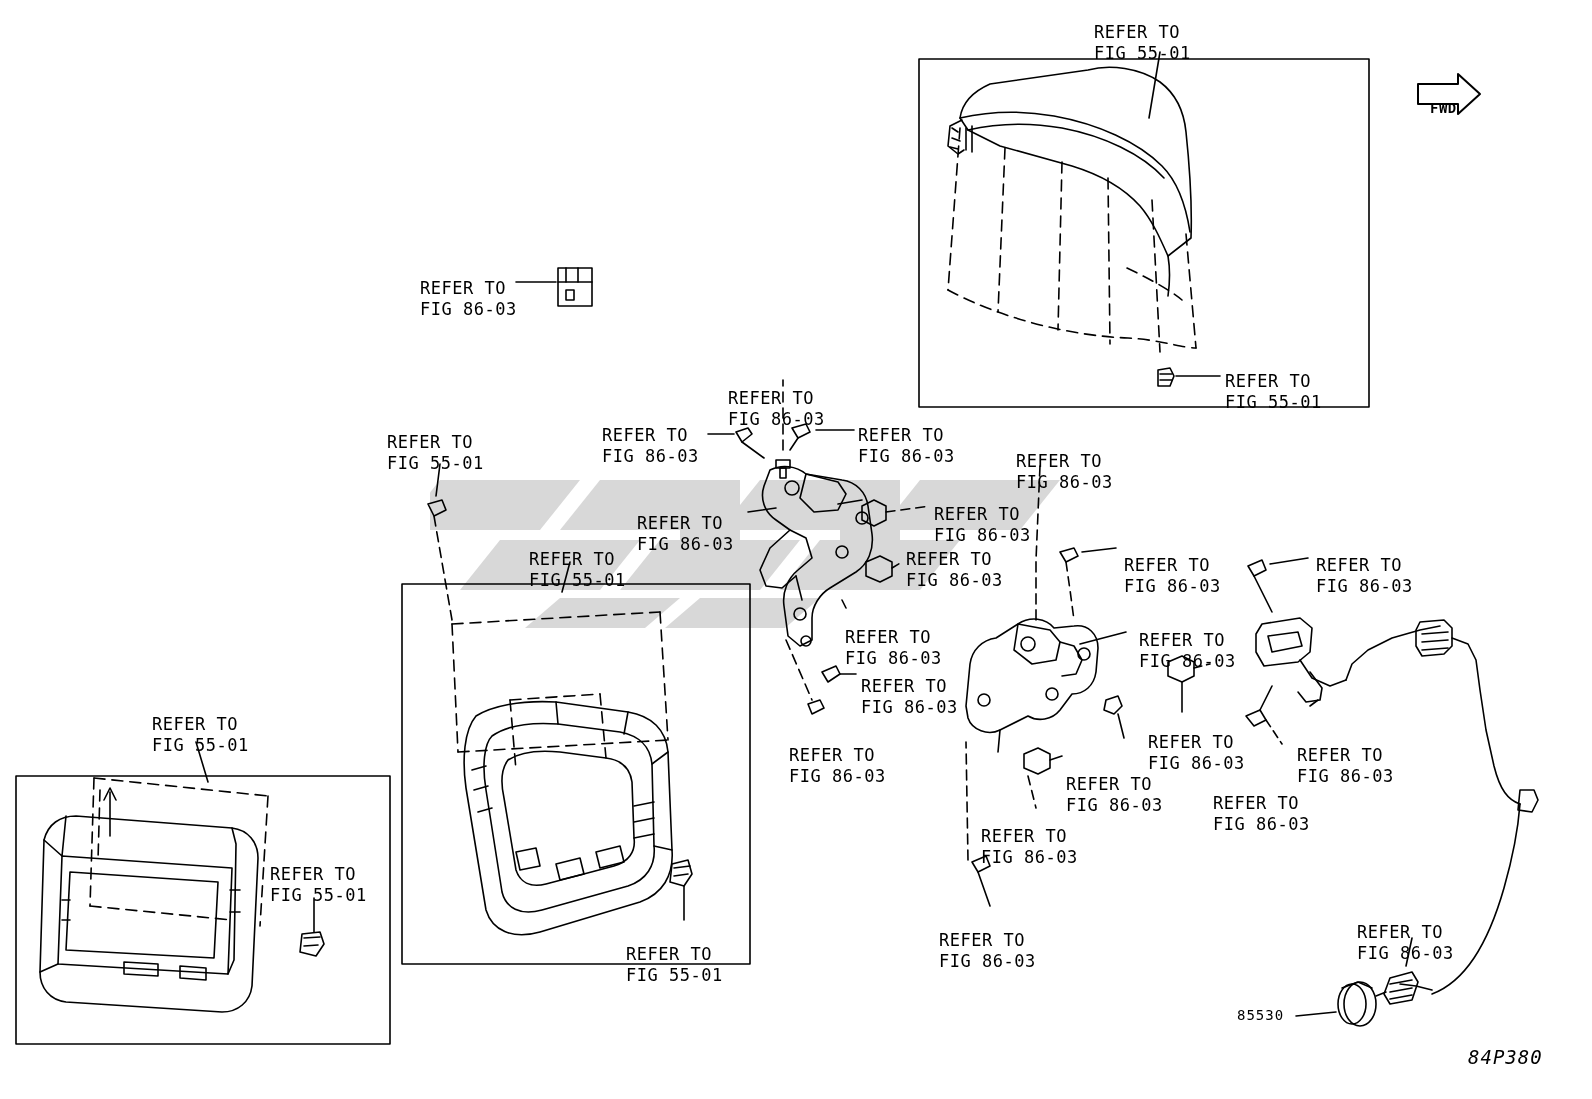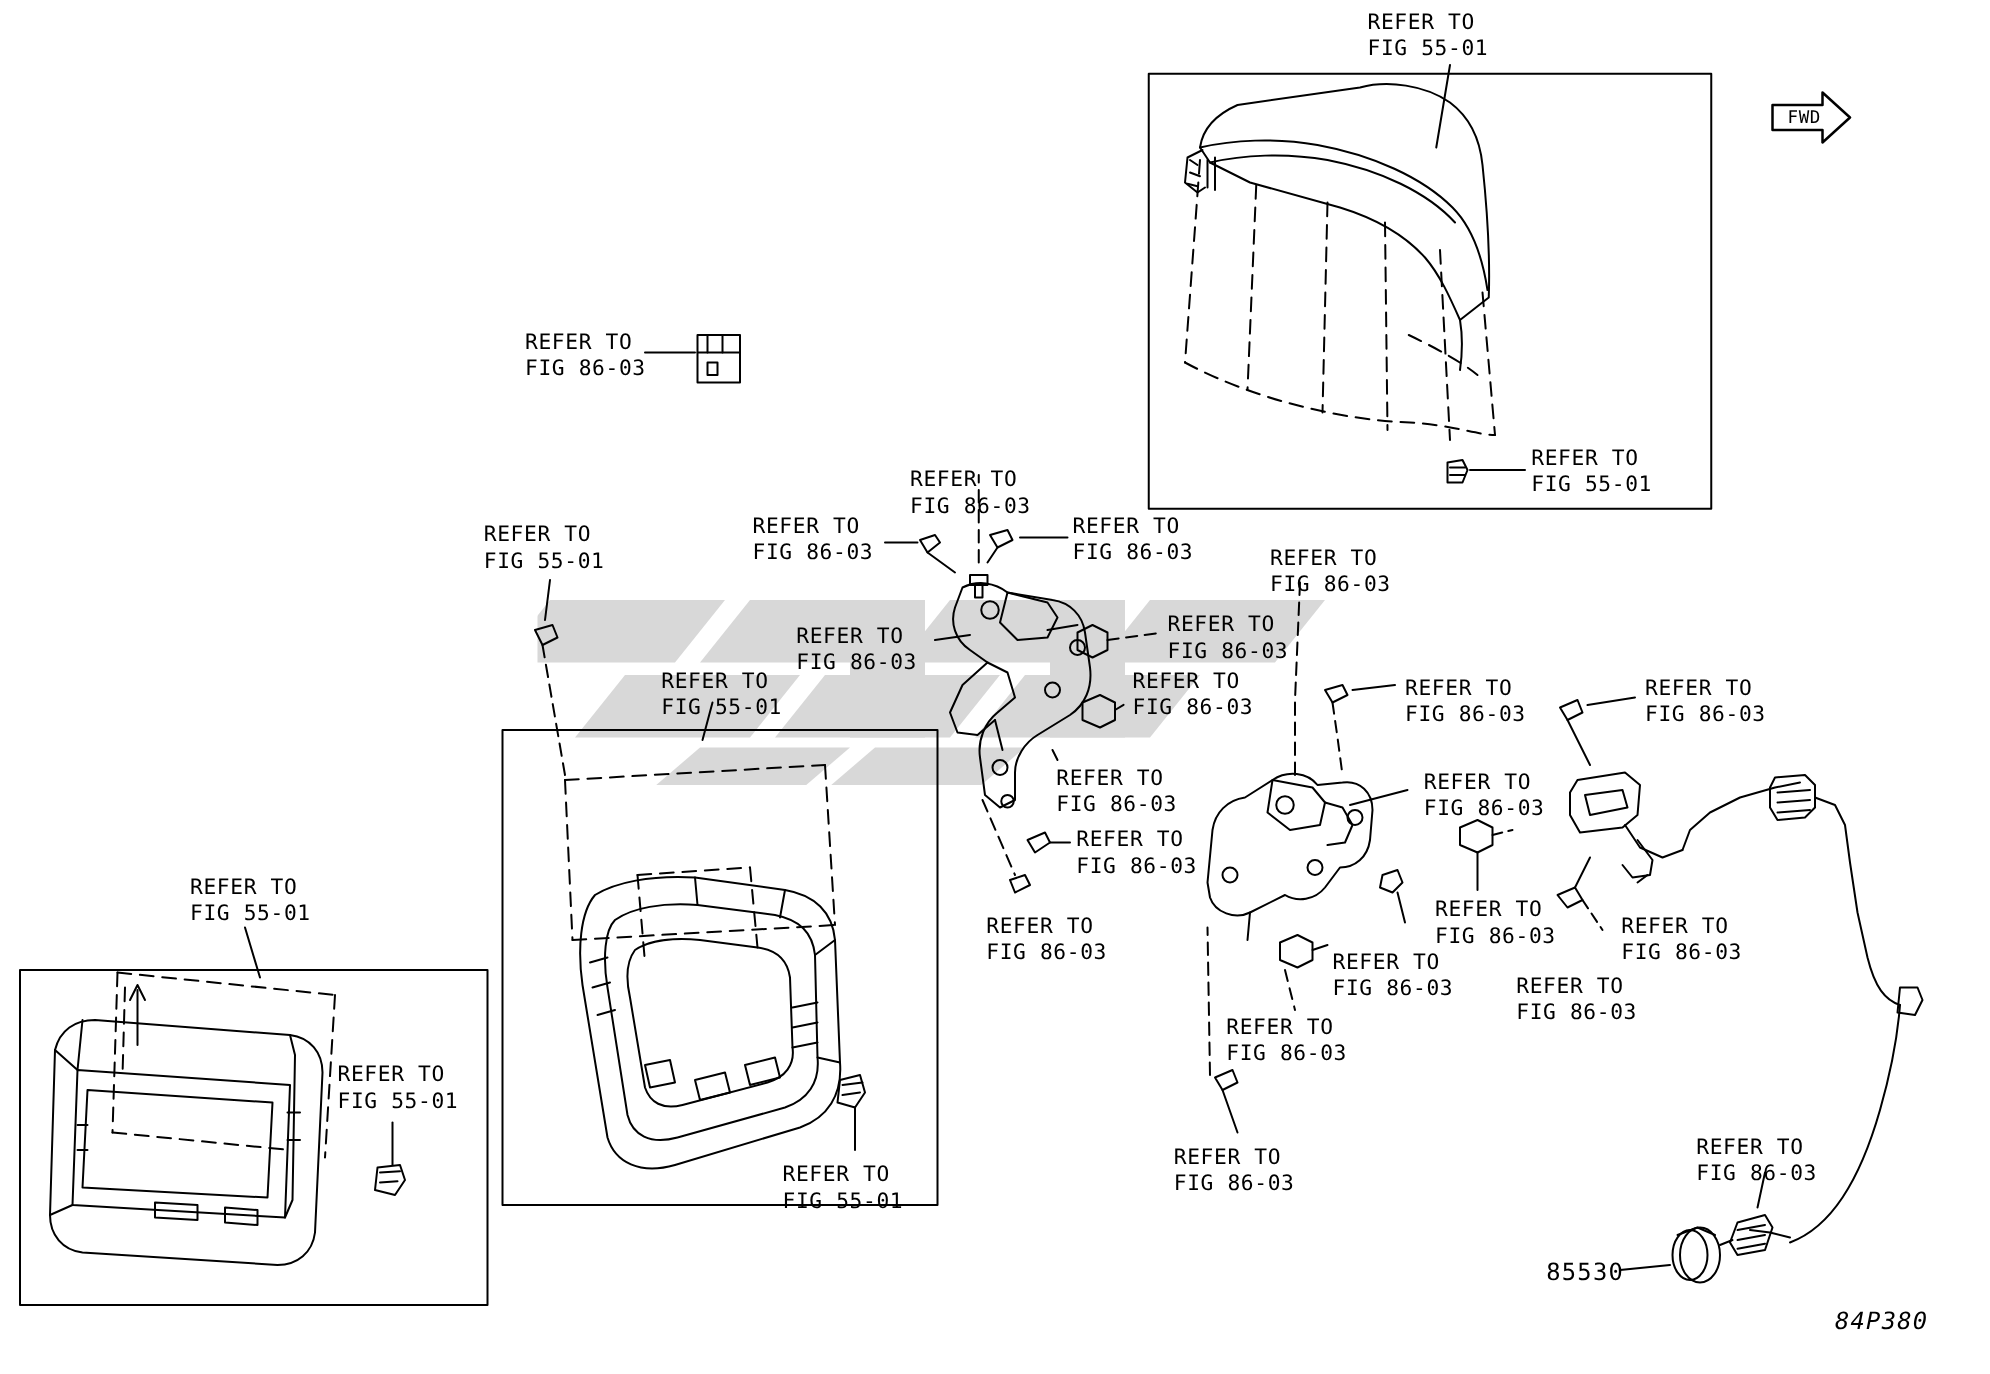--- a/index.html
+++ b/index.html
@@ -18,26 +18,27 @@
     overflow: hidden;
   }
   .lbl {
     position: absolute;
     font-family: "DejaVu Sans Mono", monospace;
     font-size: 17px;
     line-height: 21px;
     color: #000000;
     white-space: pre;
     letter-spacing: 0.5px;
+    margin-top: 14px;
   }
   .lbl .l1, .lbl .l2 { display: block; }
   .partno {
     position: absolute;
     font-family: "DejaVu Sans Mono", monospace;
-    font-size: 19px;
+    font-size: 14px;
     color: #000000;
     white-space: pre;
     letter-spacing: 1px;
   }
   .figcode {
     position: absolute;
     font-family: "DejaVu Sans Mono", monospace;
     font-size: 19px;
     color: #000000;
     letter-spacing: 1px;
@@ -315,21 +316,21 @@
 
       <path d="M110 792 L110 836"></path>
       <path d="M104 800 L110 788 L116 800"></path>
 
       <path d="M302 934 L320 932 L324 944 L316 956 L300 952 Z"></path>
       <path d="M304 938 L320 937 M304 946 L318 945"></path>
       <path d="M314 932 L314 898"></path>
     </g>
   </svg>
 
-  <div class="lbl" style="left:1430px; top:84px; font-size:14px; font-weight:normal;">FWD</div>
+  <div class="lbl" style="left:1430px; top:84px; font-size:14px; font-weight:bold;">FWD</div>
 
   <div class="lbl" style="left:1094px; top:8px;"><span class="l1">REFER TO</span><span class="l2">FIG 55-01</span></div>
   <div class="lbl" style="left:420px; top:264px;"><span class="l1">REFER TO</span><span class="l2">FIG 86-03</span></div>
   <div class="lbl" style="left:1225px; top:357px;"><span class="l1">REFER TO</span><span class="l2">FIG 55-01</span></div>
   <div class="lbl" style="left:728px; top:374px;"><span class="l1">REFER TO</span><span class="l2">FIG 86-03</span></div>
   <div class="lbl" style="left:602px; top:411px;"><span class="l1">REFER TO</span><span class="l2">FIG 86-03</span></div>
   <div class="lbl" style="left:858px; top:411px;"><span class="l1">REFER TO</span><span class="l2">FIG 86-03</span></div>
   <div class="lbl" style="left:387px; top:418px;"><span class="l1">REFER TO</span><span class="l2">FIG 55-01</span></div>
   <div class="lbl" style="left:1016px; top:437px;"><span class="l1">REFER TO</span><span class="l2">FIG 86-03</span></div>
   <div class="lbl" style="left:934px; top:490px;"><span class="l1">REFER TO</span><span class="l2">FIG 86-03</span></div>

